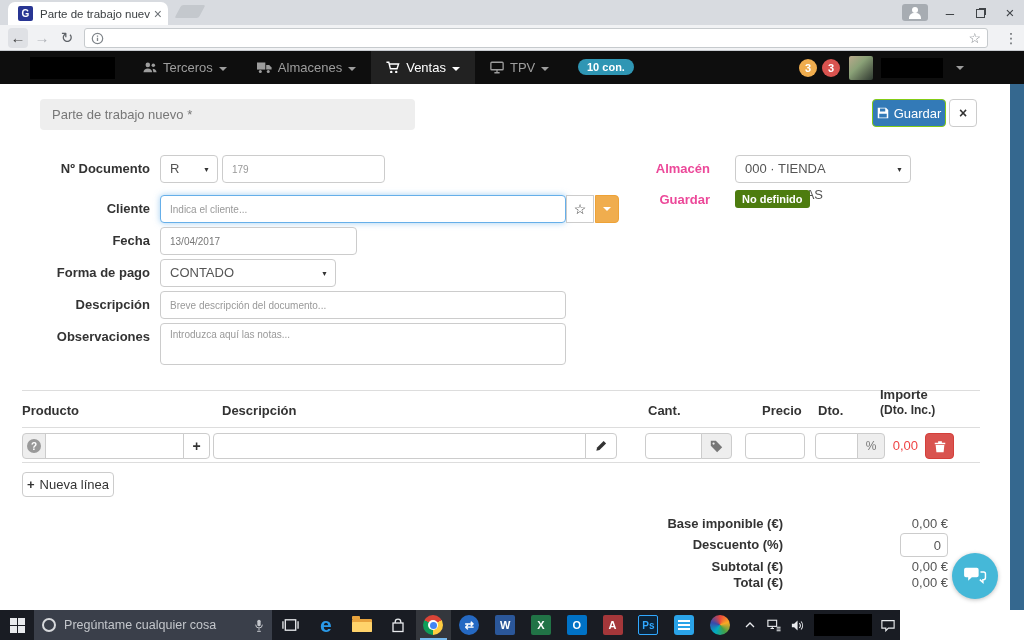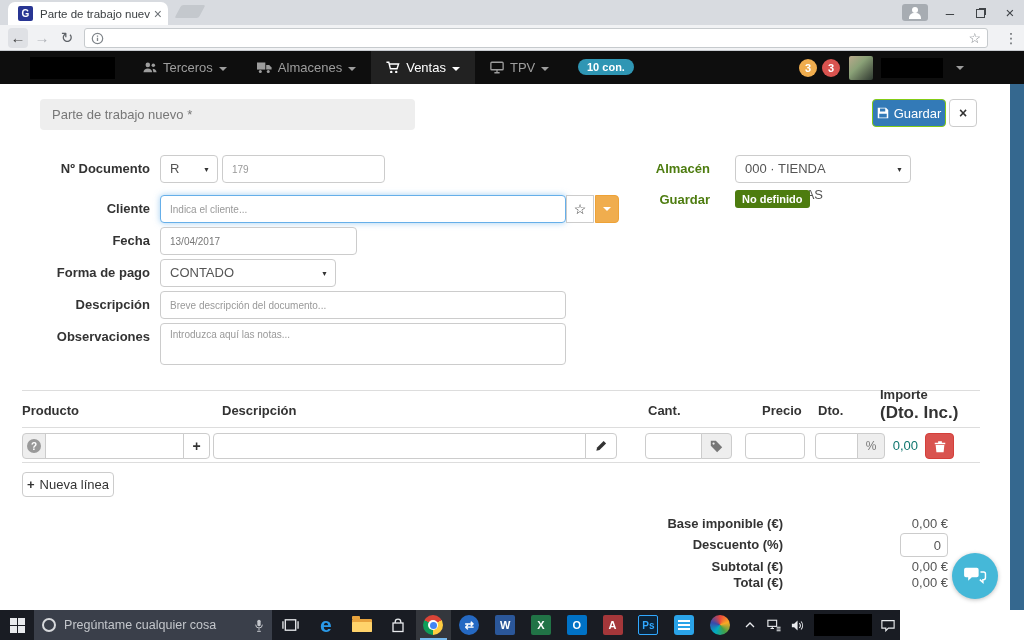--- a/index.html
+++ b/index.html
@@ -55,49 +55,49 @@
   .content { position:absolute; left:0; top:84px; width:1010px; height:526px; background:#fff; }
   .vscroll { position:absolute; left:1010px; top:84px; width:14px; height:526px; background:#35688f; }
 
   .breadcrumb { position:absolute; left:40px; top:15px; width:375px; height:31px; background:#eee; border-radius:4px;
                 color:#777; font-size:13px; line-height:31px; padding-left:12px; }
   .btn { display:flex; align-items:center; justify-content:center; gap:5px; font-size:13px; border-radius:4px; cursor:default; }
   .btn-primary { position:absolute; left:872px; top:15px; width:74px; height:28px; background:#337ab7; border:1px solid #84cc16; color:#fff; }
   .btn-close { position:absolute; left:949px; top:15px; width:28px; height:28px; background:#fff; border:1px solid #ccc; color:#333; font-weight:bold; font-size:14px; }
 
   .flabel { position:absolute; width:140px; text-align:right; font-size:13px; font-weight:bold; color:#333; }
-  .rlabel { position:absolute; width:140px; left:570px; text-align:right; font-size:13px; font-weight:bold; color:#4d7c0f; }
+  .rlabel { position:absolute; width:140px; left:570px; text-align:right; font-size:13px; font-weight:bold; color:#ec4899; }
   .inp { position:absolute; height:28px; border:1px solid #ccc; border-radius:4px; padding:0 9px; font-size:10px; color:#555;
          font-family:inherit; background:#fff; outline:none; }
   .inp::placeholder, textarea.inp::placeholder { color:#999; }
   .inp.focused { border-color:#66afe9; box-shadow:0 0 6px rgba(102,175,233,.6); }
   textarea.inp { padding-top:5px; resize:none; }
   .fselect { position:absolute; height:28px; border:1px solid #ccc; border-radius:4px; background:#fff; color:#555;
              font-size:13px; line-height:26px; padding:0 22px 0 9px; }
   .fselect .sc { position:absolute; right:7px; top:0; line-height:28px; font-size:7px; color:#333; }
   .sq-btn { position:absolute; height:28px; border:1px solid #ccc; background:#fff; display:flex; align-items:center; justify-content:center; }
   .star-btn { left:566px; width:28px; color:#333; font-size:14px; border-radius:0; }
   .orange-btn { left:595px; width:24px; background:#f0ad4e; border-color:#eea236; border-radius:0 4px 4px 0; }
   .orange-btn .oc { width:0; height:0; border-left:4px solid transparent; border-right:4px solid transparent; border-top:4px solid #fff; }
   .badge-estado { position:absolute; left:735px; top:106px; background:#4d7c0f; color:#fff; font-size:11px; font-weight:bold;
                   padding:3px 7px; border-radius:3px; }
 
   
   .tline { position:absolute; left:22px; width:958px; height:0; border-top:1px solid #ddd; }
   .thead { position:absolute; font-size:13px; font-weight:bold; color:#333; }
-  .thead.small { font-size:17px; }
+  .thead.small { font-size:12px; }
   .cell-inp { position:absolute; height:26px; border:1px solid #ccc; background:#fff; font-size:13px; color:#555; font-family:inherit; padding:0 6px; outline:none; }
   .addon { position:absolute; height:26px; border:1px solid #ccc; background:#eee; display:flex; align-items:center; justify-content:center; color:#777; font-size:12px; }
   .help-circle { width:14px; height:14px; border-radius:50%; background:#999; color:#fff; font-size:10px; font-weight:bold;
                  display:flex; align-items:center; justify-content:center; }
   .mini-btn { position:absolute; height:26px; border:1px solid #ccc; background:#fff; display:flex; align-items:center; justify-content:center;
               font-weight:bold; color:#333; font-size:14px; }
   .trash-btn { position:absolute; left:925px; top:349px; width:29px; height:26px; background:#d9534f; border:1px solid #d43f3a;
                border-radius:4px; display:flex; align-items:center; justify-content:center; }
-  .importe-val { position:absolute; left:880px; top:354px; width:38px; text-align:right; font-size:13px; color:#0f766e; }
+  .importe-val { position:absolute; left:880px; top:354px; width:38px; text-align:right; font-size:13px; color:#ef4444; }
   .btn-newline { position:absolute; left:22px; top:388px; width:92px; height:25px; background:#fff; border:1px solid #ccc; color:#333; }
 
   
   .trow { position:absolute; left:483px; width:465px; height:18px; }
   .trow .tl { position:absolute; left:0; width:300px; text-align:right; font-size:13px; font-weight:bold; color:#333; }
   .trow .tv { position:absolute; right:0; width:150px; text-align:right; font-size:13px; color:#555; }
   .desc-inp { position:absolute; right:0; top:-4px; width:48px; height:24px; border:1px solid #ccc; border-radius:4px;
               text-align:right; font-size:13px; color:#555; padding:0 6px; font-family:inherit; outline:none; }
 
   .chat-fab { position:absolute; left:952px; top:469px; width:46px; height:46px; border-radius:50%; background:#45b8d8;

